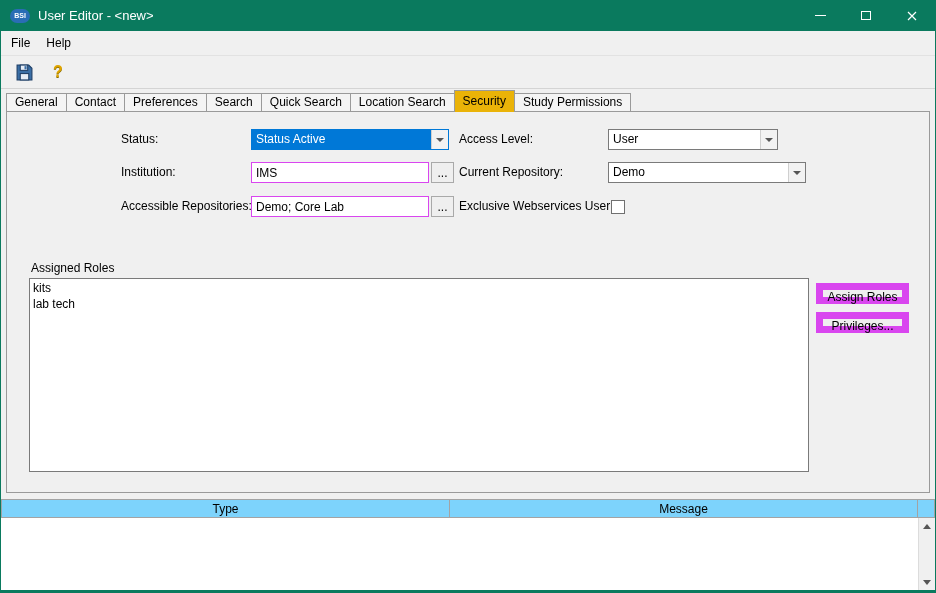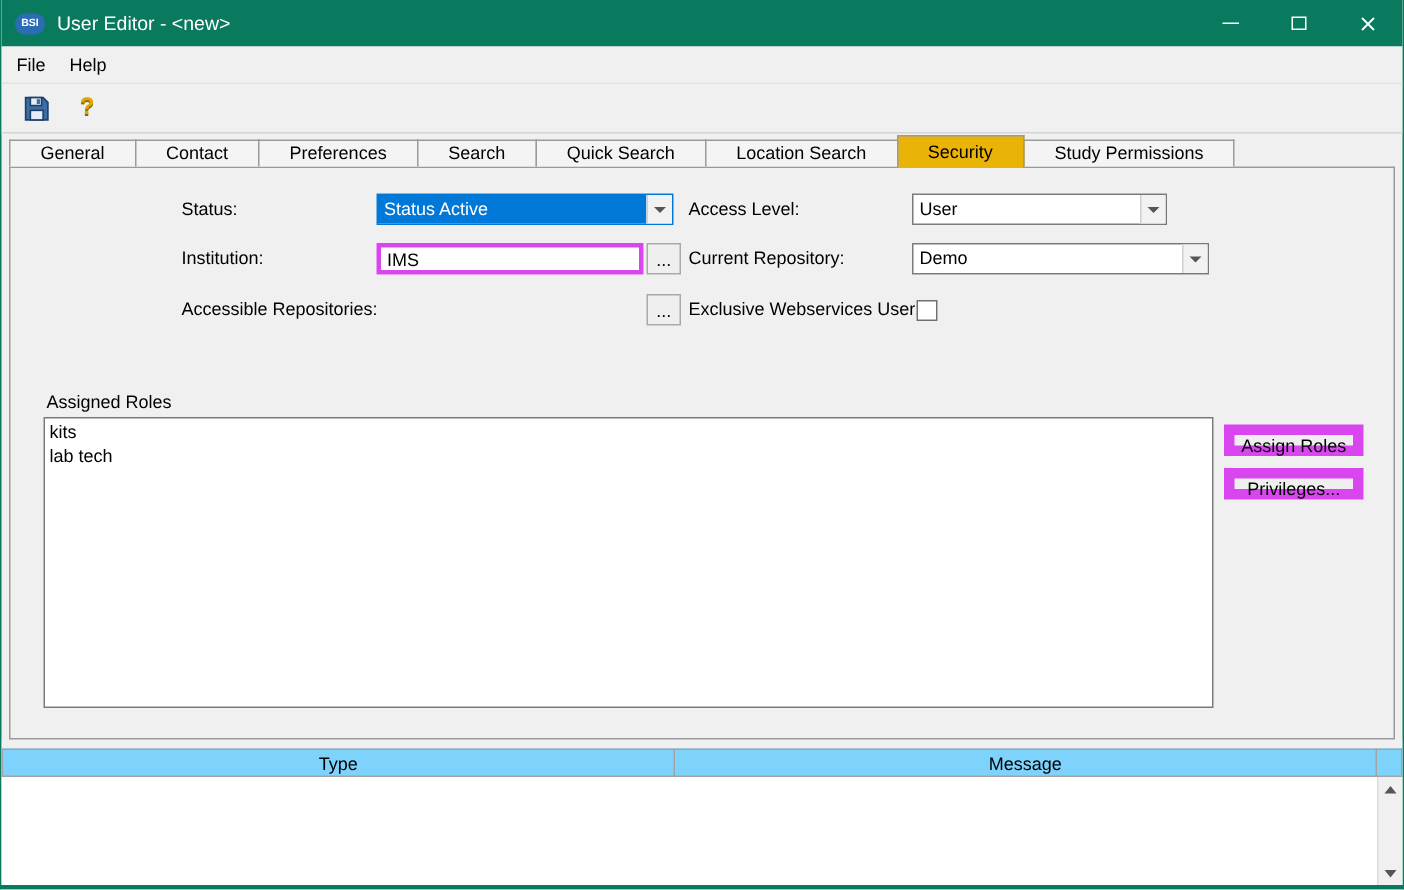--- a/index.html
+++ b/index.html
@@ -30,34 +30,34 @@
   
   .menubar{height:24px;background:#f0f0f0;display:flex;align-items:center;padding-left:2px;flex:0 0 auto;}
   .menu-item{padding:3px 8px;}
   
   .toolbar{height:34px;background:#f0f0f0;display:flex;align-items:center;
     border-top:1px solid #e2e2e2;border-bottom:1px solid #d4d4d4;flex:0 0 auto;padding-left:10px;}
   .tool-btn{width:26px;height:26px;display:flex;align-items:center;justify-content:center;margin-right:8px;}
   .help-glyph{font-size:16px;font-weight:bold;color:#e0a500;text-shadow:0 1px 0 #8a6d00;}
   
   .tabstrip{height:22px;display:flex;align-items:flex-end;padding-left:5px;flex:0 0 auto;position:relative;z-index:2;}
-  .tab{position:relative;height:18px;padding:2px 20px;background:#f4f4f4;border:1px solid #9a9a9a;border-bottom:none;
+  .tab{position:relative;height:18px;padding:2px 8px;background:#f4f4f4;border:1px solid #9a9a9a;border-bottom:none;
     font-size:12px;white-space:nowrap;line-height:13px;}
   .tab + .tab{margin-left:-1px;}
   .tab.active{height:22px;margin-bottom:-1px;background:#eab308;z-index:5;padding-top:4px;}
   
   .panel{height:382px;margin:0 5px;border:1px solid #9a9a9a;background:#f0f0f0;position:relative;flex:0 0 auto;padding-left:17px;}
   .fld-label{position:absolute;height:21px;line-height:21px;white-space:nowrap;}
   .combo{position:absolute;height:21px;border:1px solid #7a7a7a;background:#fff;display:flex;}
   .combo .val{flex:1;padding:2px 4px;white-space:nowrap;overflow:hidden;line-height:15px;}
   .combo .arrow-box{width:17px;background:#f2f2f2;border-left:1px solid #cfcfcf;display:flex;align-items:center;justify-content:center;}
   .tri-down{width:0;height:0;border-left:4px solid transparent;border-right:4px solid transparent;border-top:4px solid #555;}
   .combo.focused{border-color:var(--selection);}
   .combo.focused .val{background:var(--selection);color:#fff;}
-  .textbox{position:absolute;height:21px;border:3px solid #d946ef;background:#fff;padding:2px 4px;
+  .textbox{position:absolute;height:21px;border:1px solid #d946ef;background:#fff;padding:2px 4px;
     font-family:"Liberation Sans",sans-serif;font-size:12px;color:#000;outline:none;}
   .browse-btn{position:absolute;width:23px;height:21px;border:1px solid #a9a9a9;background:#efefef;
     font-size:12px;line-height:14px;text-align:center;padding:0;}
   .checkbox{position:absolute;width:14px;height:14px;border:1px solid #707070;background:#fff;}
   .listbox{position:absolute;border:1px solid #7a7a7a;background:#fff;padding-top:1px;overflow:hidden;}
   .list-item{padding:0 3px;line-height:16px;white-space:nowrap;}
   .side-btn{position:absolute;width:93px;height:21px;border:7px solid #d946ef;background:#efefef;
     font-family:"Liberation Sans",sans-serif;font-size:12px;text-align:center;padding:0;}
   
   .gap{height:6px;flex:0 0 auto;background:#f0f0f0;border-top:0;}
@@ -151,20 +151,21 @@
 
     <div class="fld-label" style="left:452px;top:50px;">Current Repository:</div>
     <div class="combo" style="left:601px;top:50px;width:198px;">
       <div class="val">Demo</div>
       <div class="arrow-box">
           <div class="tri-down"></div>
         </div>
     </div>
 
     <div class="fld-label" style="left:114px;top:84px;">Accessible Repositories:</div>
+    <input class="textbox" style="left: 244px; top: 84px; width: 178px;" value="Demo; Core Lab">
     <button class="browse-btn" style="left:424px;top:84px;">...</button>
 
     <div class="fld-label" style="left:452px;top:84px;">Exclusive Webservices User:</div>
     <div class="checkbox" style="left:604px;top:88px;"></div>
 
     <div class="fld-label" style="left:24px;top:146px;">Assigned Roles</div>
     <div class="listbox" style="left:22px;top:166px;width:780px;height:194px;">
       <div class="list-item">kits</div>
       <div class="list-item">lab tech</div>
     </div>

